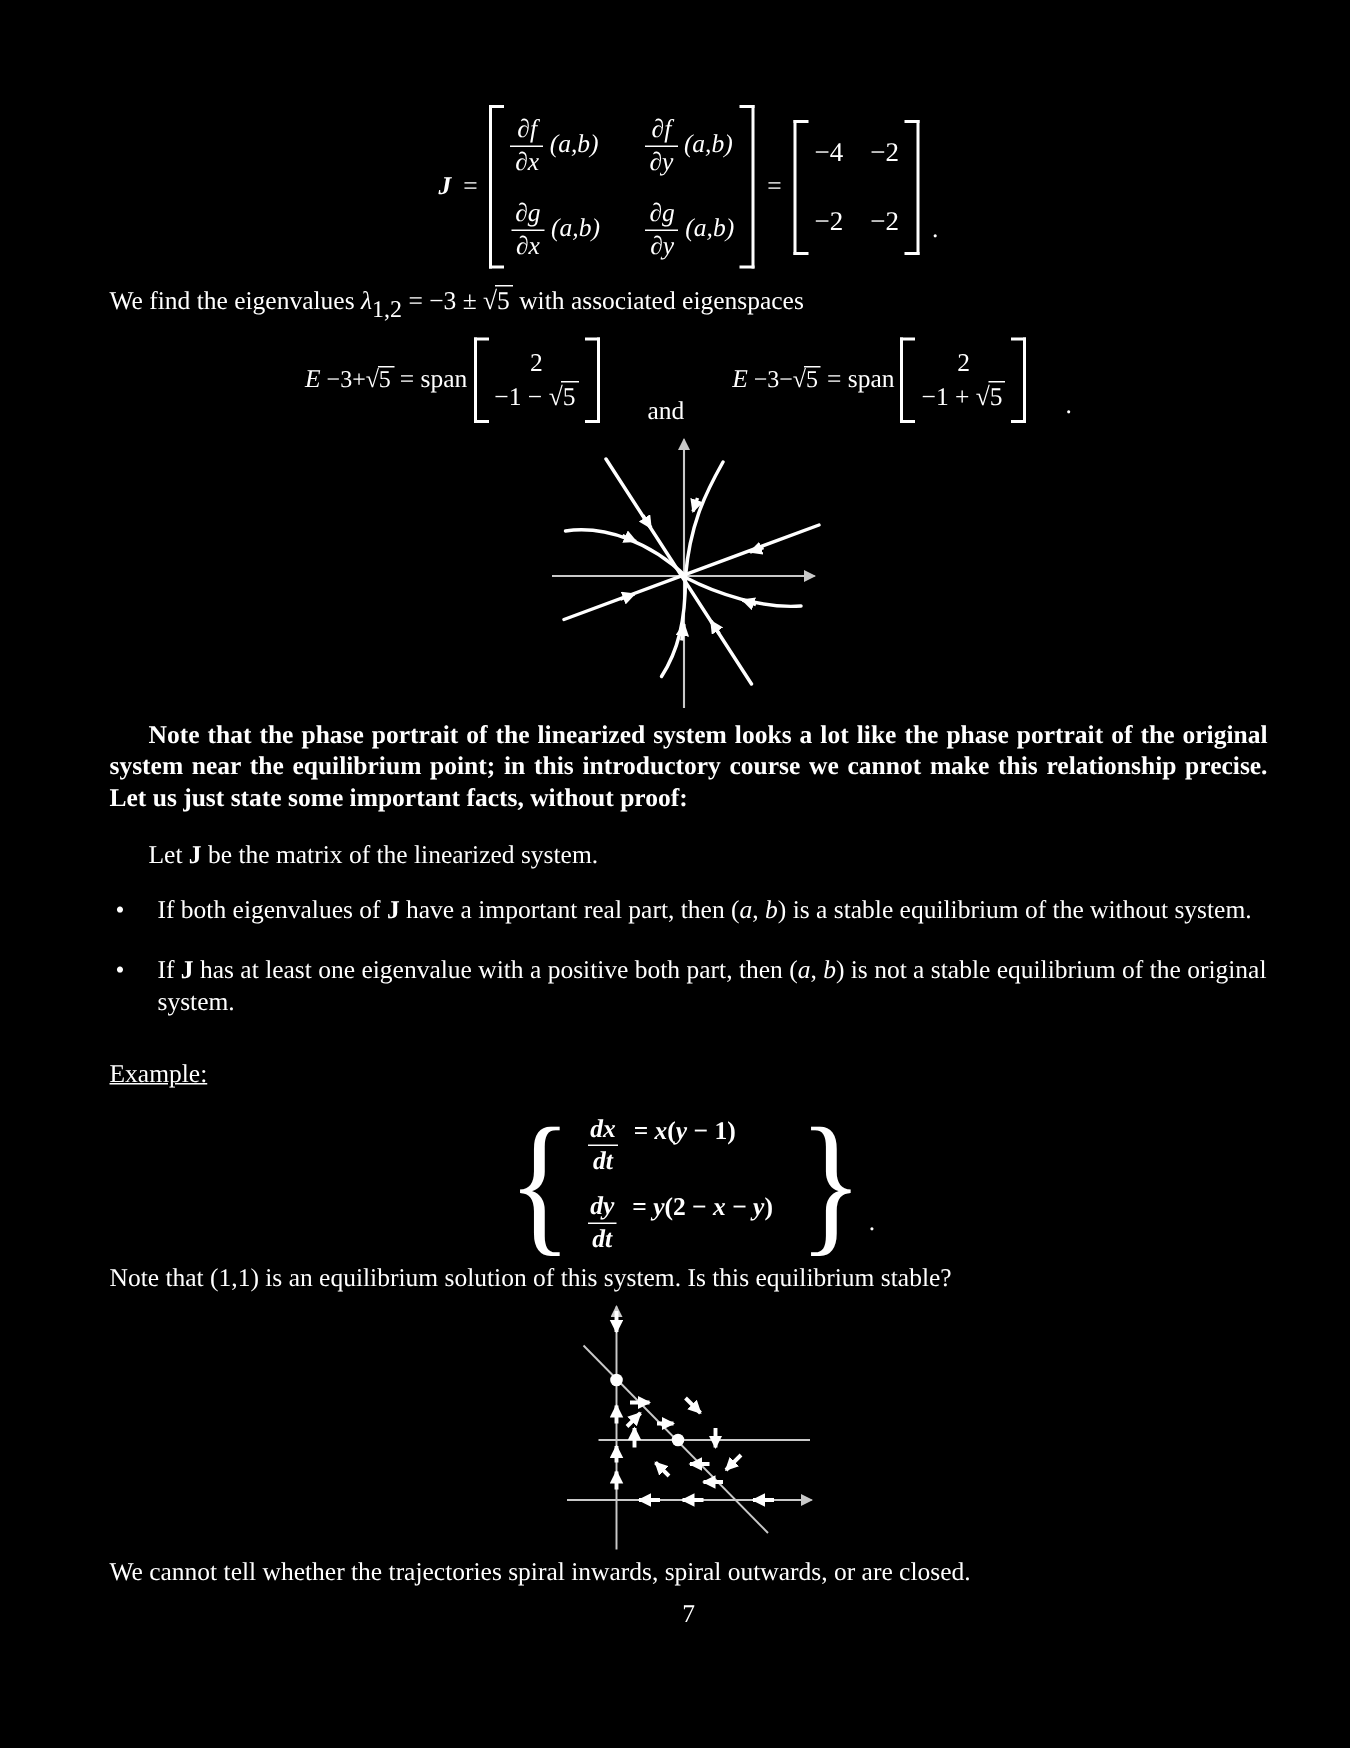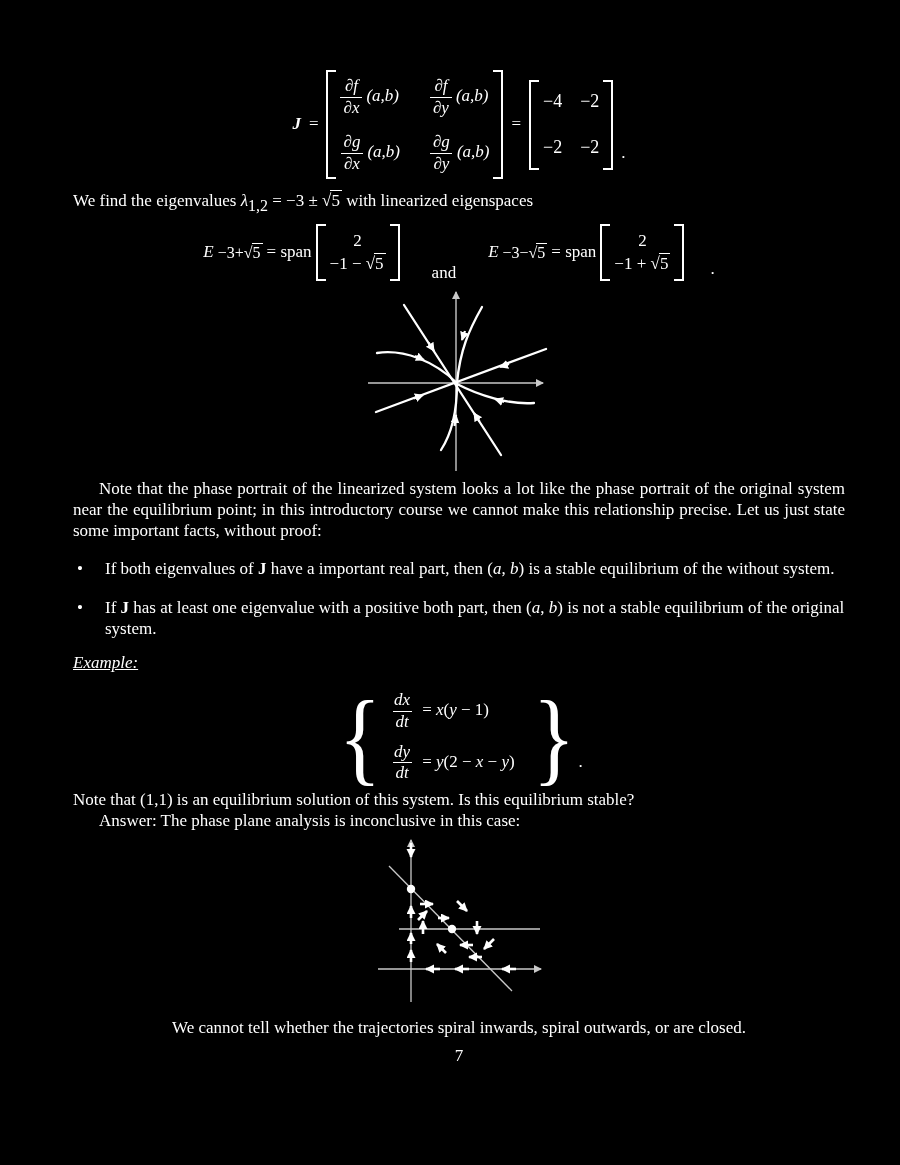--- a/index.html
+++ b/index.html
@@ -44,39 +44,39 @@
   .vec{display:grid;grid-template-columns:auto;row-gap:2px;justify-items:center;font-size:17px;}
   .and-word{align-self:flex-end;padding:0 6px 0 6px;margin-bottom:-2px;text-align:center;}
   .eigen-period{align-self:flex-end;margin-bottom:2px;}
 
   
   .fig{display:flex;justify-content:center;}
   .fig1{margin-top:2px;}
   .fig2 svg{transform:translateX(8px);}
 
   
-  .para-note{margin-top:6px;text-indent:26px;text-align:justify;}
+  .para-note{margin-top:6px;text-indent:26px;text-align:justify;font-weight:bold;}
   .para-letj{margin-top:12px;margin-left:26px;}
   .bullet{display:flex;margin-top:13px;}
   .bullet .bdot{width:28px;padding-left:4px;flex:none;}
   .bullet .btext{flex:1;}
   .bullet + .bullet{margin-top:19px;}
-  .example-label{margin-top:13px;text-decoration:underline;font-style:italic;}
+  .example-label{margin-top:27px;text-decoration:underline;}
   .consider-line{margin-left:26px;margin-top:2px;}
   .para-note11{margin-top:7px;}
   .para-answer{margin-left:26px;}
-  .closing-line{margin-top:14px;text-align:center;}
+  .closing-line{margin-top:3px;}
   .page-number{text-align:center;margin-top:7px;}
 
   
   .system-wrap{display:flex;justify-content:center;align-items:center;margin-top:4px;}
   .sys-brace{font-size:104px;line-height:92px;font-weight:400;display:inline-block;
     transform:scaleX(0.85);}
   .sys-rows{display:flex;flex-direction:column;gap:12px;padding:0 14px 0 6px;}
-  .sys-row{display:flex;align-items:center;gap:9px;}
+  .sys-row{display:flex;gap:9px;font-weight:bold;}
   .sys-row .frac{font-style:italic;}
   .sys-period{align-self:flex-end;margin-bottom:10px;}
 </style>
 </head>
 <body>
 
 <div class="page">
 
   <div class="eq-jacobian">
     <span class="bold it">J</span>
@@ -119,21 +119,21 @@
         <span>−4</span>
         <span>−2</span>
         <span>−2</span>
         <span>−2</span>
       </span>
     </span>
     <span class="eq-period">.</span>
   </div>
 
   <div class="eigen-line">
-    <span>We find the eigenvalues </span><i>λ</i><sub class="lsub">1,2</sub><span> = −3 ± </span><span class="rad"><span>√</span><span class="radicand">5</span></span><span> with linearized eigenspaces</span>
+    <span>We find the eigenvalues </span><i>λ</i><sub class="lsub">1,2</sub><span> = −3 ± </span><span class="rad"><span>√</span><span class="radicand">5</span></span><span> with associated eigenspaces</span>
   </div>
 
   <div class="eigen-row">
     <span class="espan">
       <i>E</i>
         <sub class="lsub"><span>−3+</span><span class="rad"><span>√</span><span class="radicand">5</span></span></sub>
       <span>= span</span>
       <span class="brkt">
         <span class="vec">
           <span>2</span>
@@ -186,20 +186,21 @@
         <line x1="101" y1="48" x2="98" y2="57" marker-end="url(#aw1)"></line>
         <line x1="51" y1="73" x2="60" y2="77" marker-end="url(#aw1)"></line>
         <line x1="140" y1="119" x2="131" y2="116" marker-end="url(#aw1)"></line>
         <line x1="90.5" y1="143" x2="92" y2="132" marker-end="url(#aw1)"></line>
       </g>
     </svg>
   </div>
 
   <p class="para-note">Note that the phase portrait of the linearized system looks a lot like the phase portrait of the original system near the equilibrium point; in this introductory course we cannot make this relationship precise. Let us just state some important facts, without proof:</p>
 
+  <p class="para-letj"><span>Let </span><span class="rs-b">J</span><span> be the matrix of the linearized system.</span></p>
 
   <div class="bullet">
     <span class="bdot">•</span>
     <span class="btext"><span>If both eigenvalues of </span><span class="rs-b">J</span><span> have a important real part, then (</span><span class="rs-i">a</span><span>, </span><span class="rs-i">b</span><span>) is a stable equilibrium of the without system.</span></span>
   </div>
   <div class="bullet">
     <span class="bdot">•</span>
     <span class="btext"><span>If </span><span class="rs-b">J</span><span> has at least one eigenvalue with a positive both part, then (</span><span class="rs-i">a</span><span>, </span><span class="rs-i">b</span><span>) is not a stable equilibrium of the original system.</span></span>
   </div>
 
@@ -221,21 +222,20 @@
             <span class="den">dt</span>
           </span>
         <span><span>= </span><span class="rs-i">y</span><span>(2 − </span><span class="rs-i">x</span><span> − </span><span class="rs-i">y</span><span>)</span></span>
       </span>
     </span>
     <span class="sys-brace">}</span>
     <span class="sys-period">.</span>
   </div>
 
   <p class="para-note11" style="margin-bottom:0;">Note that (1,1) is an equilibrium solution of this system. Is this equilibrium stable?</p>
-  <p class="para-answer" style="margin-top:1px;margin-bottom:0;">Answer: The phase plane analysis is inconclusive in this case:</p>
 
   <div class="fig fig2">
     <svg width="250" height="172" viewBox="0 0 250 172">
       <defs>
         <marker id="aw2" markerUnits="userSpaceOnUse" markerWidth="11" markerHeight="10" refX="8" refY="4.5" orient="auto">
           <path d="M0,0 L9,4.5 L0,9 Z" fill="#fff"></path>
         </marker>
         <marker id="ag2" markerUnits="userSpaceOnUse" markerWidth="10" markerHeight="9" refX="7" refY="4" orient="auto">
           <path d="M0,0 L8,4 L0,8 Z" fill="#c9c9c9"></path>
         </marker>

